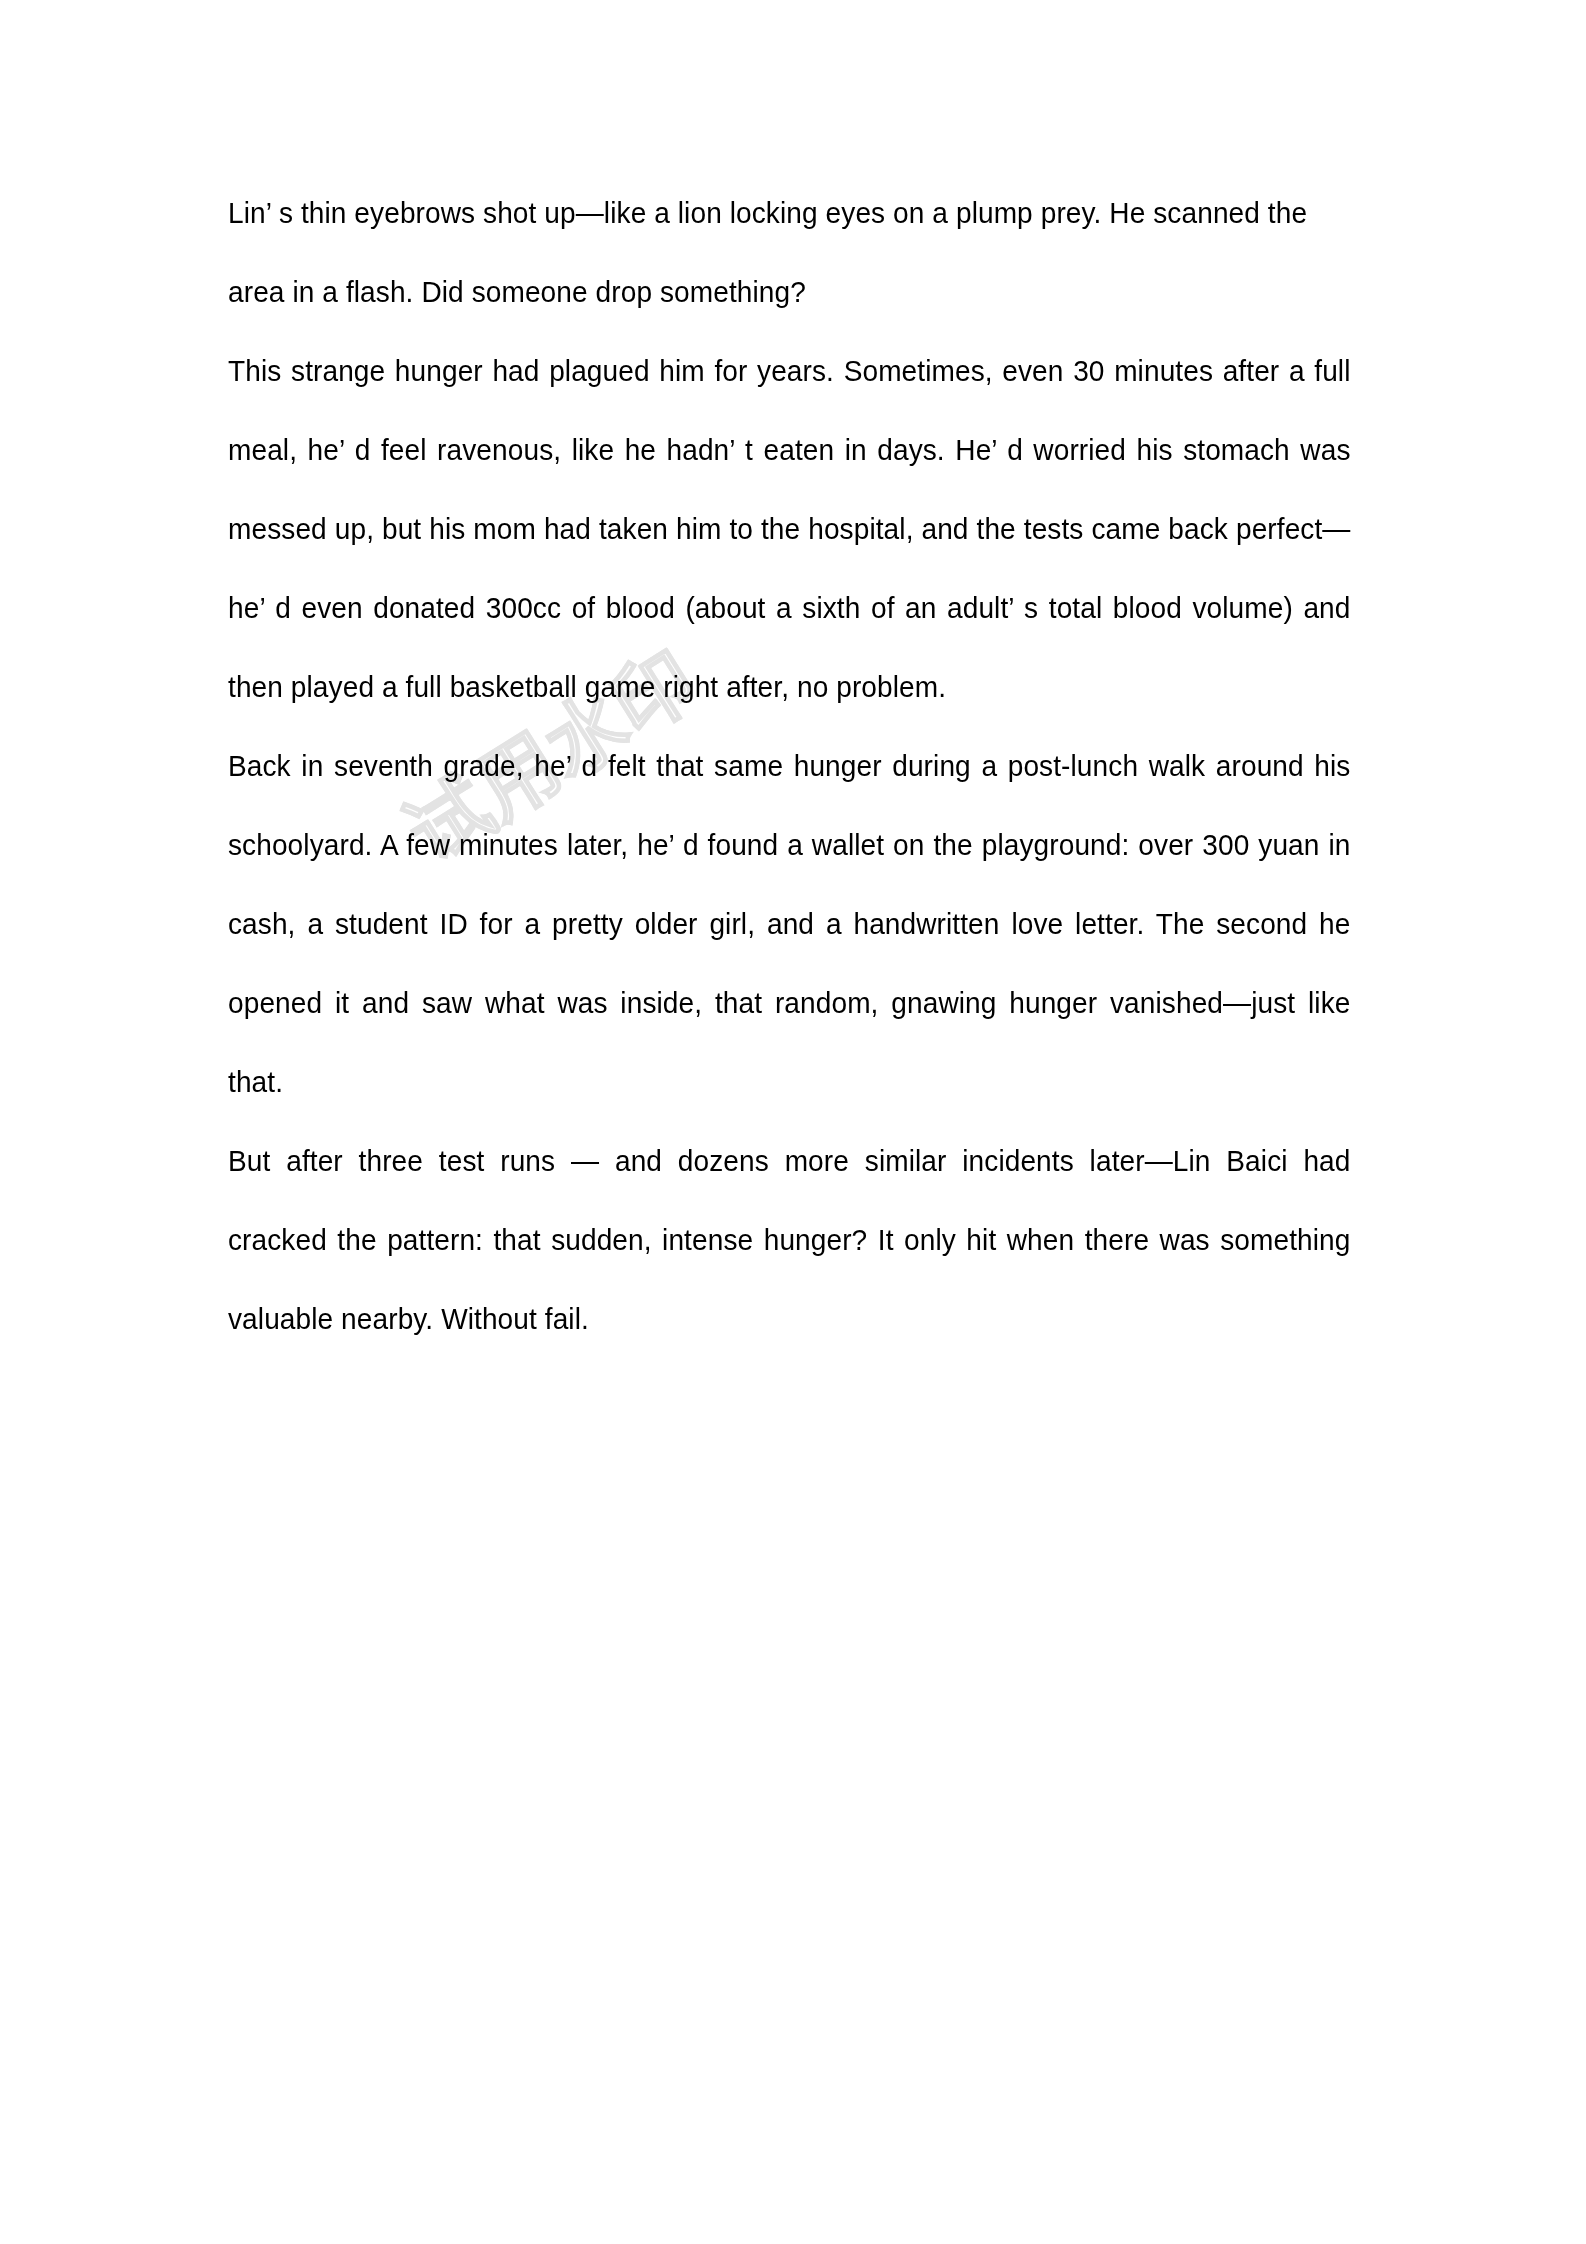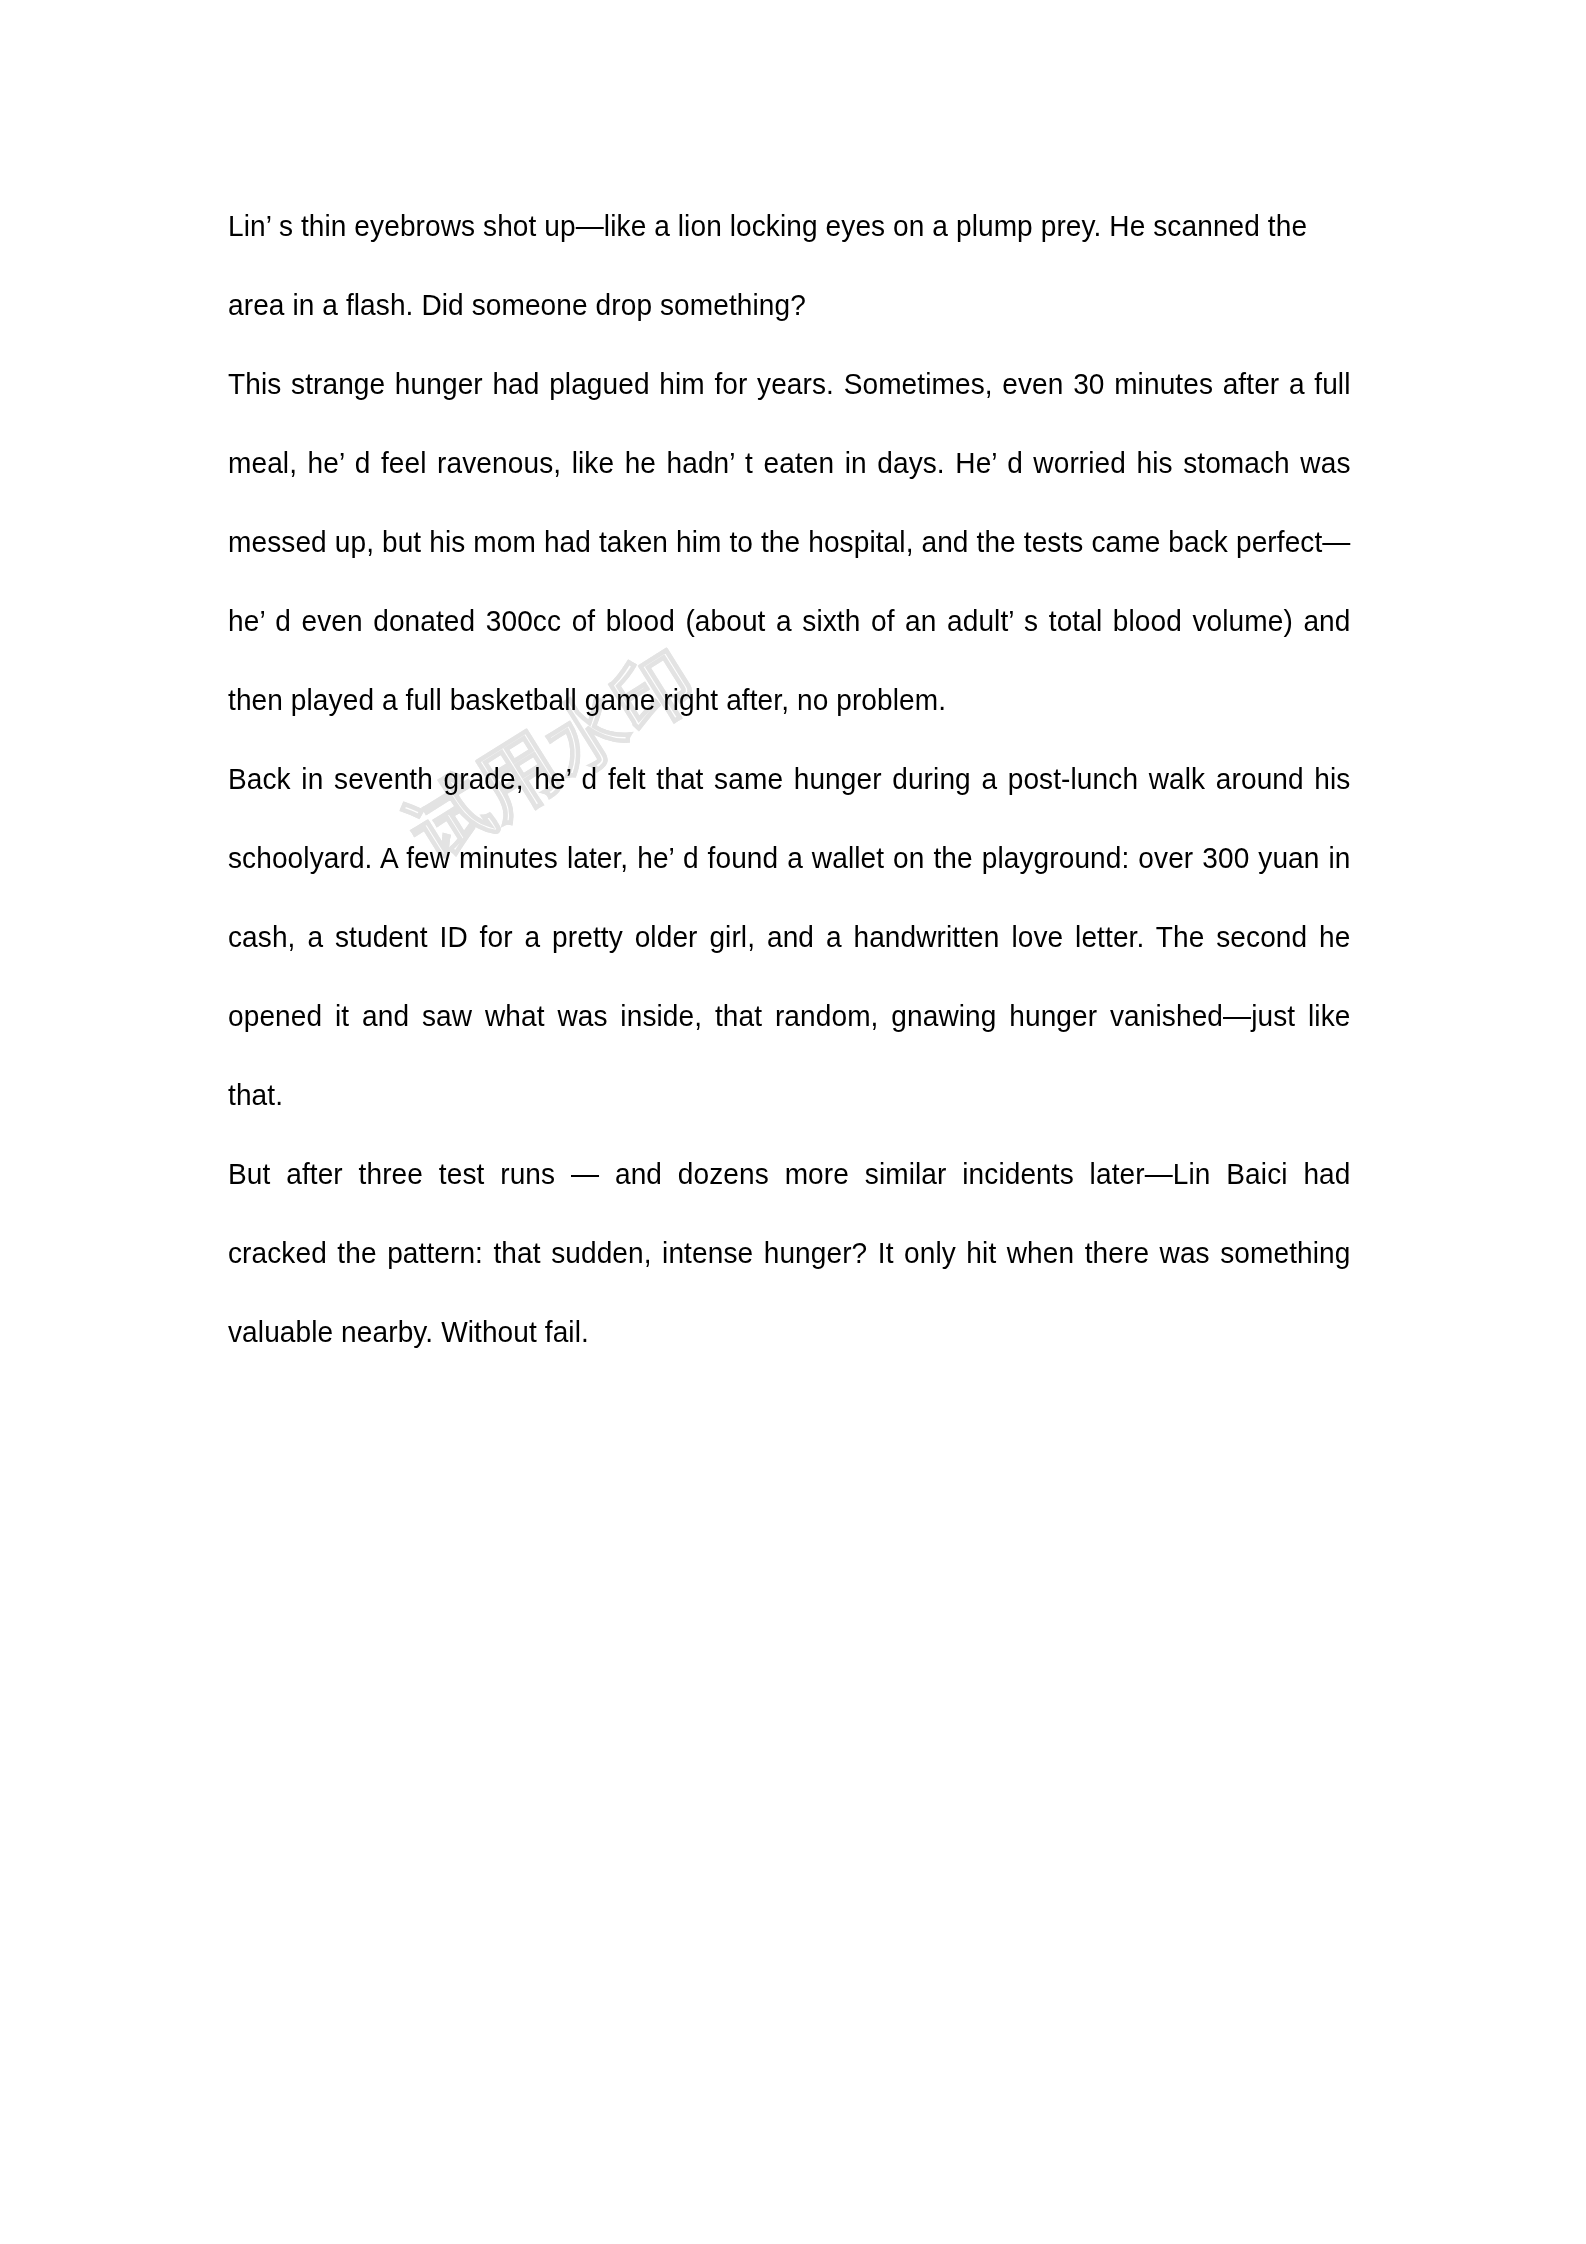--- a/index.html
+++ b/index.html
@@ -11,21 +11,21 @@
     position: relative;
     width: 1586px;
     height: 2244px;
     background: #ffffff;
     overflow: hidden;
     box-sizing: border-box;
   }
   .doc-body {
     position: absolute;
     left: 228px;
-    top: 186px;
+    top: 173px;
     width: 1122px;
     z-index: 2;
   }
   p.para {
     margin: 0 0 0 0;
     padding: 0;
     font-family: "Liberation Sans", "DejaVu Sans", sans-serif;
     font-size: 30px;
     line-height: 79px;
     color: #000000;

